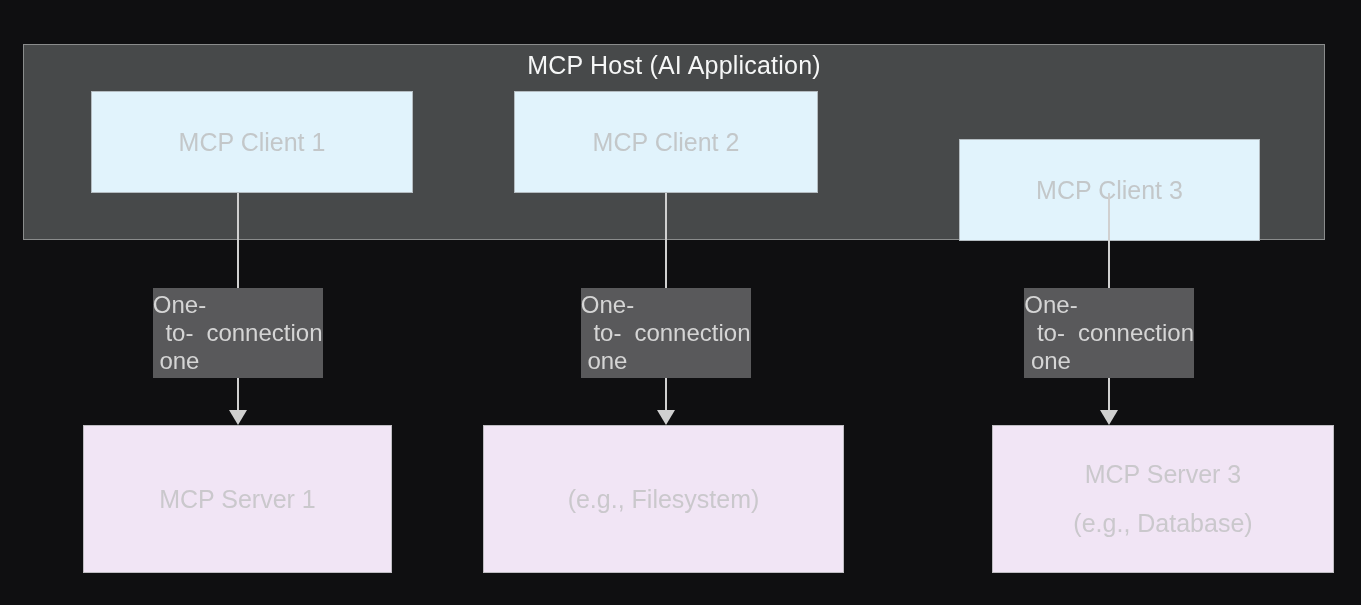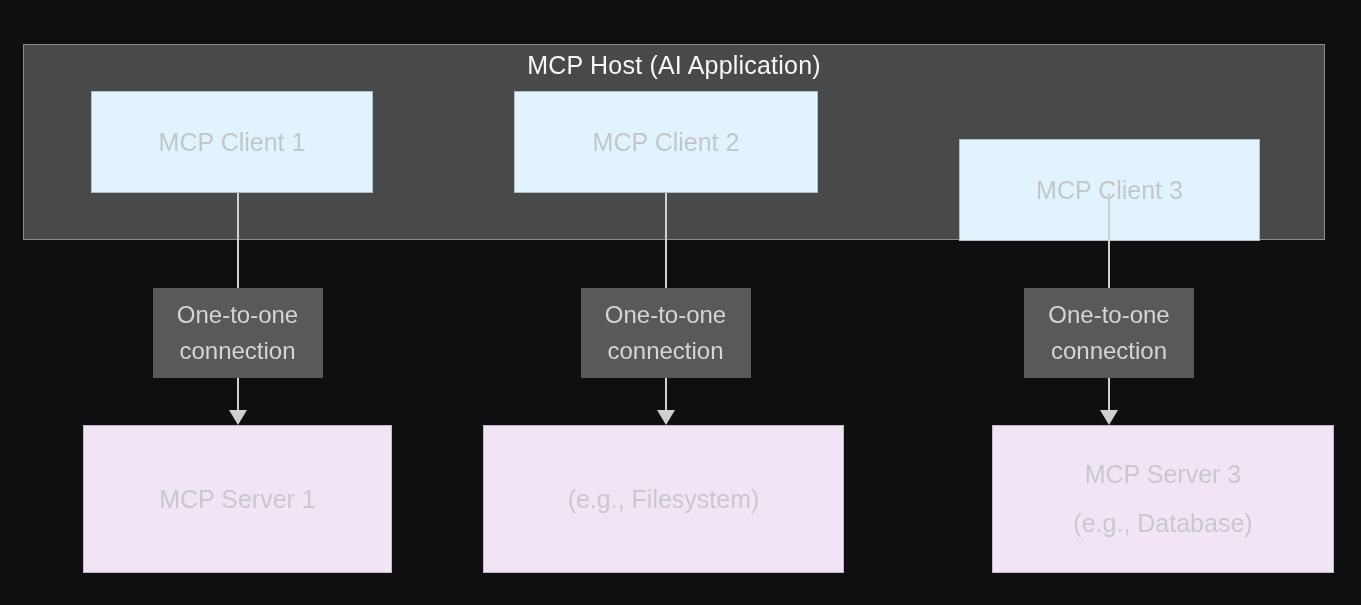--- a/index.html
+++ b/index.html
@@ -36,21 +36,21 @@
   .client-node {
     position: absolute;
     top: 91px; height: 102px;
     background: var(--client-fill, #e1f3fc);
     border: 1.5px solid var(--client-border, #b4bcc1);
     box-sizing: border-box;
     display: flex; align-items: center; justify-content: center;
     font-size: 25px;
     color: var(--client-text, #c3c7c9);
   }
-  .client-1 { left: 91px;  width: 282px; }
+  .client-1 { left: 91px;  width: 322px; }
   .client-2 { left: 514px; width: 304px; }
   .client-3 { left: 959px; width: 301px; margin-top: 48px; }
   
   .conn-line {
     position: absolute;
     width: 2px;
     background: var(--line-color, #d0d0d0);
   }
   .line-top    { top: 193px; height: 95px; }
   .line-bottom { top: 378px; height: 33px; }
@@ -68,21 +68,21 @@
   .col-1 .arrowhead { left: 228.5px; }
   .col-2 .arrowhead { left: 656.5px; }
   .col-3 .arrowhead { left: 1100px; }
   
   .conn-label {
     position: absolute;
     top: 288px; height: 90px; width: 170px;
     background: var(--label-fill, #59595b);
     color: var(--label-text, #d5d5d5);
     font-size: 24px;
-    display: flex; flex-direction: column;
+    display: flex; 
     align-items: center; justify-content: space-evenly;
     text-align: center;
     box-sizing: border-box;
     padding: 4px 0;
   }
   .col-1 .conn-label { left: 152.5px; }
   .col-2 .conn-label { left: 580.5px; }
   .col-3 .conn-label { left: 1024px; }
   
   .server-node {

